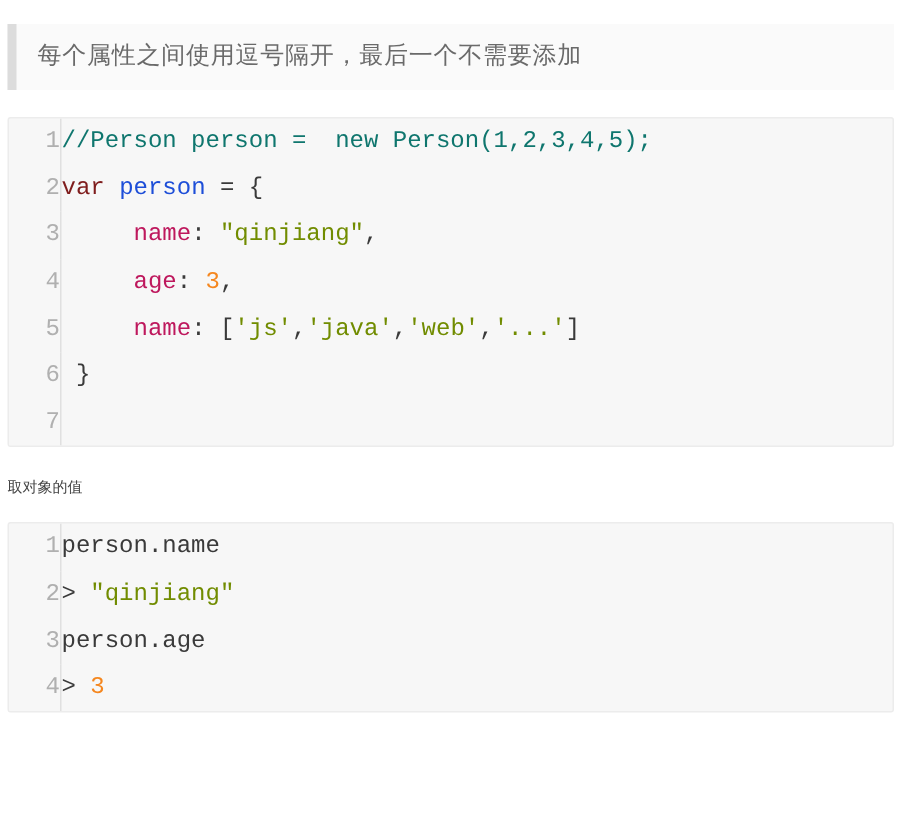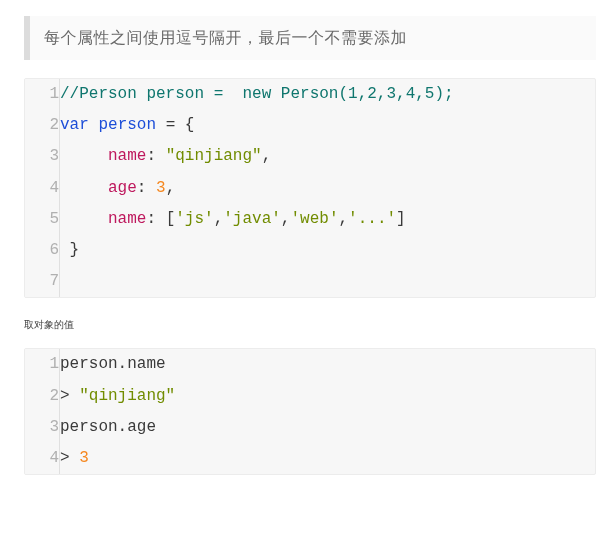--- a/index.html
+++ b/index.html
@@ -5,21 +5,21 @@
   html, body {
     margin: 0;
     padding: 0;
     background: #ffffff;
     font-family: -apple-system, BlinkMacSystemFont, "Segoe UI", "PingFang SC", "Microsoft YaHei", sans-serif;
     color: #333;
   }
   .page {
     width: 614px;
     box-sizing: border-box;
-    padding: 16px 18px 22px 24px;
+    padding: 16px 18px 22px 5px;
   }
   .blockquote {
     border-left: 6px solid #dcdcdc;
     background: #fafafa;
     padding: 10px 14px 10px 14px;
     margin: 0 0 18px 0;
   }
   .blockquote-text {
     font-size: 16px;
     color: #6a6a6a;
@@ -59,21 +59,21 @@
     color: #3a3a3a;
   }
   .section-heading {
     font-size: 10px;
     color: #444;
     margin: 8px 0 16px 0;
     font-weight: 400;
   }
   
   .c-comment { color: #0f766e; }
-  .c-keyword { color: #1d4ed8; text-align: center; }
+  .c-keyword { color: #7f1d1d; text-align: center; }
   .c-varname { color: #1d4ed8; }
   .c-punct   { color: #3a3a3a; }
   .c-prop    { color: #be185d; }
   .c-string  { color: #718c00; }
   .c-num     { color: #f5871f; }
 </style>
 </head>
 <body>
 
 <div class="page">

